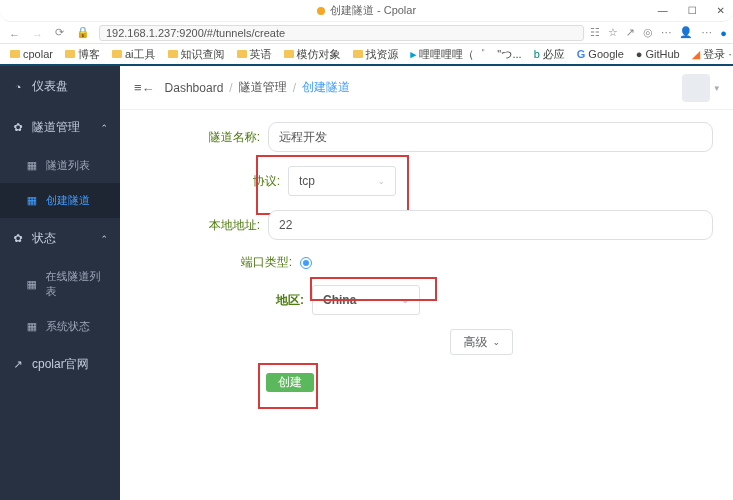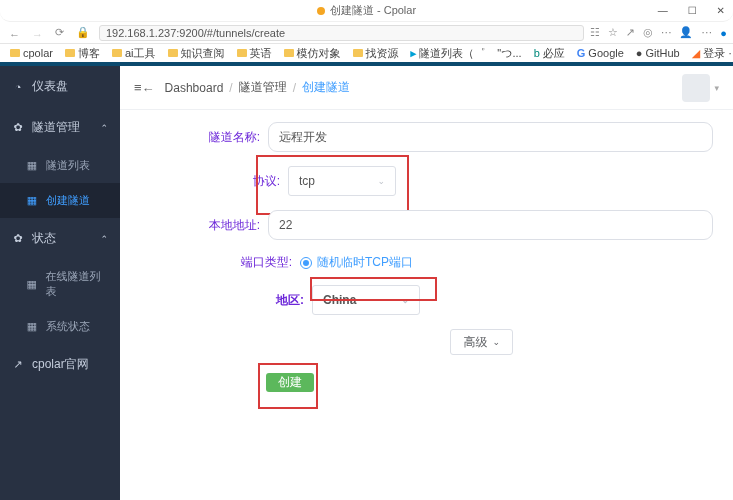--- a/index.html
+++ b/index.html
@@ -10,21 +10,21 @@
     .titlebar-text { font-size: 11px; color: #666; }
     .win-controls { position: absolute; right: 4px; top: 3px; display: flex; gap: 12px; font-size: 10px; color: #555; }
     .win-btn { padding: 2px 4px; cursor: pointer; }
     
     .addrbar { height: 22px; display: flex; align-items: center; padding: 0 6px; gap: 6px; border-bottom: 1px solid #e5e5e5; background: #fff; }
     .nav-btn { color: #888; font-size: 11px; padding: 0 3px; }
     .url-input { flex: 1; height: 16px; border: 1px solid #ddd; border-radius: 3px; padding: 0 6px; font-size: 11px; color: #555; background: #f8f8f8; }
     .addr-icons { display: flex; gap: 8px; align-items: center; color: #888; font-size: 11px; }
     .addr-icon { cursor: pointer; }
     
-    .bookmarks { height: 22px; display: flex; align-items: center; padding: 0 6px; gap: 4px; border-bottom: 4px solid #0c4a6e; background: #fff; font-size: 11px; overflow: hidden; }
+    .bookmarks { height: 22px; display: flex; align-items: center; padding: 0 6px; gap: 4px; border-bottom: 2px solid #0c4a6e; background: #fff; font-size: 11px; overflow: hidden; }
     .bm { display: flex; align-items: center; gap: 3px; padding: 1px 4px; color: #444; white-space: nowrap; cursor: pointer; }
     .bm-folder { width: 10px; height: 8px; background: #f5c657; border-radius: 1px; }
     .bm-g { color: #4285f4; font-weight: bold; }
     .bm-spacer { flex: 1; }
     .bm-divider { width: 1px; height: 14px; background: #ddd; }
     
     .content { display: flex; height: calc(500px - 66px); }
     
     .sidebar { width: 120px; background: #283142; color: #c3ccdb; display: flex; flex-direction: column; font-size: 12px; }
     .sb-item { display: flex; align-items: center; padding: 10px 12px; gap: 8px; cursor: pointer; }
@@ -40,21 +40,21 @@
     .breadcrumb { font-size: 12px; color: #888; display: flex; gap: 6px; align-items: center; }
     .bc-link { color: #555; }
     .bc-sep { color: #bbb; }
     .bc-active { color: #409eff; }
     .avatar-wrap { margin-left: auto; display: flex; align-items: center; gap: 4px; }
     .avatar { width: 28px; height: 28px; border-radius: 4px; background: #e8ebef; }
     .avatar-chev { font-size: 9px; color: #aaa; }
     
     .form-area { padding: 12px 20px 12px 12px; }
     .row { display: flex; align-items: center; margin-bottom: 14px; position: relative; }
-    .lbl { width: 74px; text-align: right; padding-right: 8px; font-size: 12px; color: #6d28d9; }
+    .lbl { width: 74px; text-align: right; padding-right: 8px; font-size: 12px; color: #4d7c0f; }
     .ctl { flex: 1; }
     .inp { width: 100%; height: 30px; border: 1px solid #dcdfe6; border-radius: 9px; padding: 0 10px; font-size: 12px; color: #555; background: #fff; }
     .sel { width: 108px; height: 30px; border: 1px solid #dcdfe6; border-radius: 3px; padding: 0 10px; font-size: 12px; color: #555; background: #fff; display: flex; align-items: center; justify-content: space-between; cursor: pointer; }
     .sel-chev { font-size: 9px; color: #c0c4cc; }
     .radios { display: flex; gap: 18px; align-items: center; font-size: 12px; }
     .radio { display: flex; align-items: center; gap: 5px; cursor: pointer; }
     .radio-i { width: 12px; height: 12px; border-radius: 50%; border: 1px solid #c0c4cc; position: relative; }
     .radio-i.checked { border-color: #409eff; }
     .radio-i.checked::after { content: ""; position: absolute; inset: 2px; border-radius: 50%; background: #409eff; }
     .radio-txt.active { color: #409eff; }
@@ -125,21 +125,21 @@
   <div class="bm">
       <span class="bm-folder"></span>
       <span>模仿对象</span>
     </div>
   <div class="bm">
       <span class="bm-folder"></span>
       <span>找资源</span>
     </div>
   <div class="bm">
       <span style="color:#00a1d6;font-weight:bold">▸</span>
-      <span>隧道列表（゜</span>
+      <span>哩哩哩哩（゜</span>
     </div>
   <div class="bm">
       <span>"つ...</span>
     </div>
   <div class="bm">
       <span style="color:#00897b">b</span>
       <span>必应</span>
     </div>
   <div class="bm">
       <span class="bm-g">G</span>
@@ -232,21 +232,20 @@
       <div class="row" style="margin-left:62px;">
         <span class="lbl">本地地址:</span>
         <div class="ctl"><input class="inp" value="22" style=""></div>
       </div>
 
       <div class="row" style="margin-left:94px;margin-top:0;">
         <span class="lbl">端口类型:</span>
         <div class="radios">
           <div class="radio">
               <span class="radio-i checked"></span>
-              <span class="radio-txt active">随机临时TCP端口</span>
             </div>
         </div>
       </div>
 
       <div class="row" style="margin-left:106px;font-weight:bold;">
         <span class="lbl">地区:</span>
         <div class="ctl">
           <div class="sel">
               <span>China</span>
               <span class="sel-chev">⌄</span>

